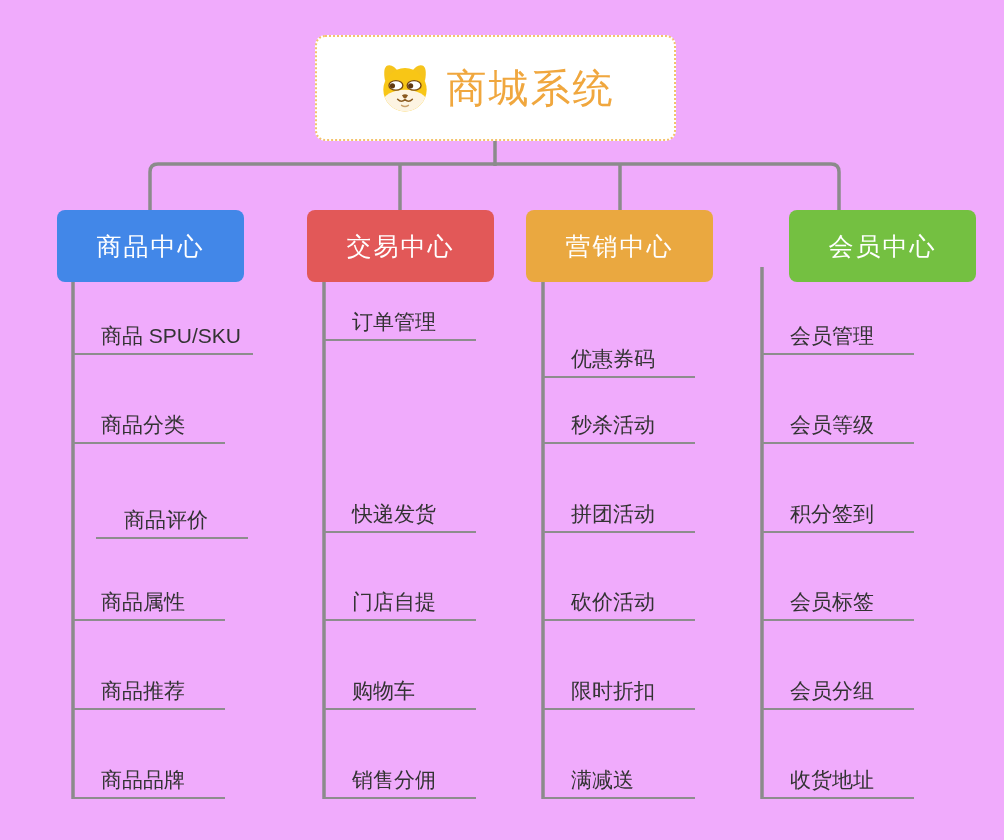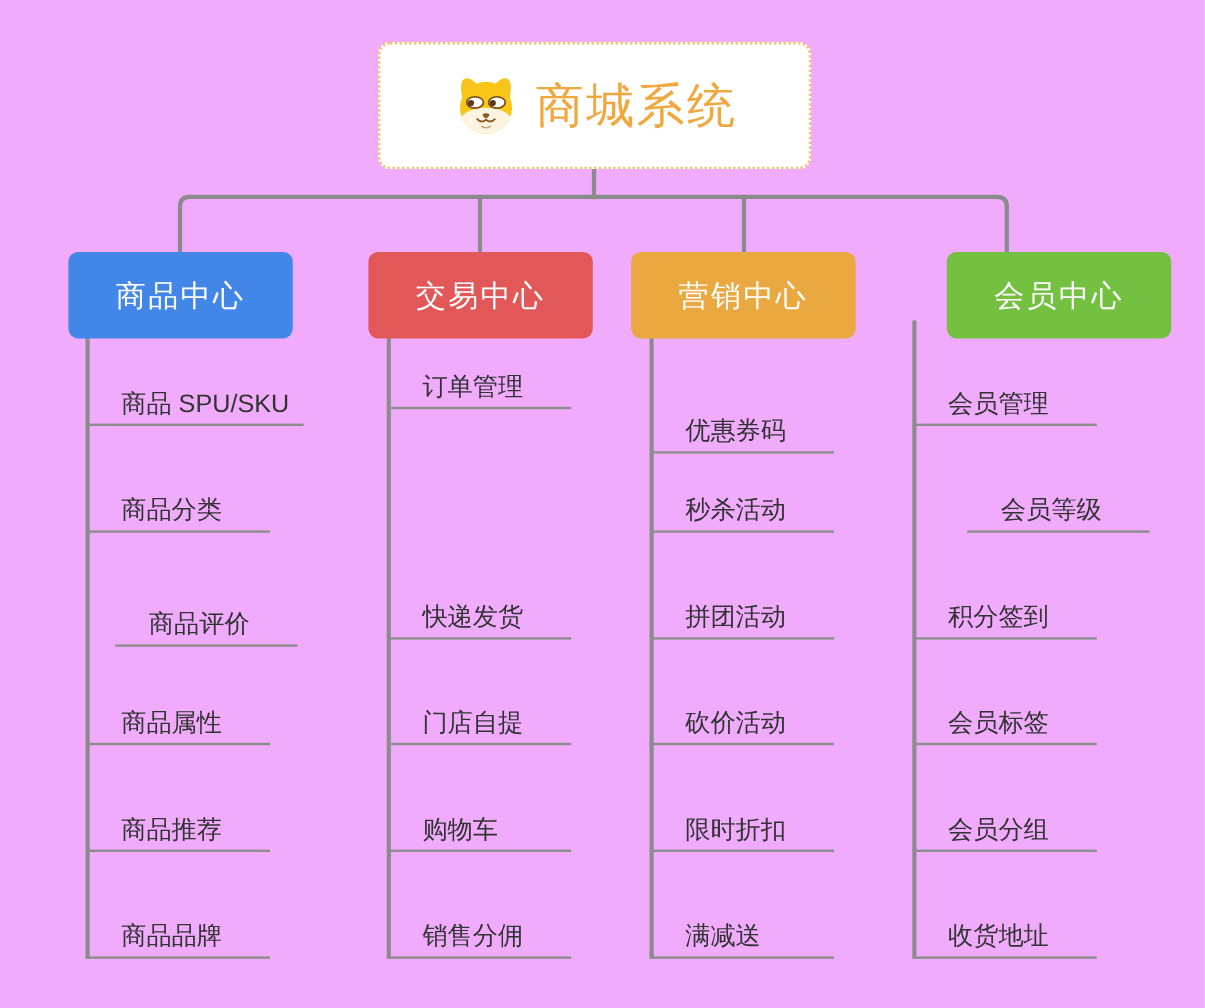--- a/index.html
+++ b/index.html
@@ -140,19 +140,19 @@
       <div class="leaf-item" style="top: 51px; margin-top: 23px;">优惠券码</div>
       <div class="leaf-item" style="top: 139.8px;">秒杀活动</div>
       <div class="leaf-item" style="top: 228.6px;">拼团活动</div>
       <div class="leaf-item" style="top: 317.4px;">砍价活动</div>
       <div class="leaf-item" style="top: 406.2px;">限时折扣</div>
       <div class="leaf-item" style="top: 495px;">满减送</div>
     </div>
     <div class="branch-box" style="left: 789px; background: rgb(116, 192, 65);">会员中心</div>
     <div class="leaf-col" style="left: 762px;">
       <div class="leaf-item" style="top: 51px;">会员管理</div>
-      <div class="leaf-item" style="top: 139.8px; margin-left: 44px;">会员等级</div>
+      <div class="leaf-item" style="top: 139.8px;">会员等级</div>
       <div class="leaf-item" style="top: 228.6px;">积分签到</div>
       <div class="leaf-item" style="top: 317.4px;">会员标签</div>
       <div class="leaf-item" style="top: 406.2px;">会员分组</div>
       <div class="leaf-item" style="top: 495px;">收货地址</div>
     </div>
   </div>
 
 </body></html>

